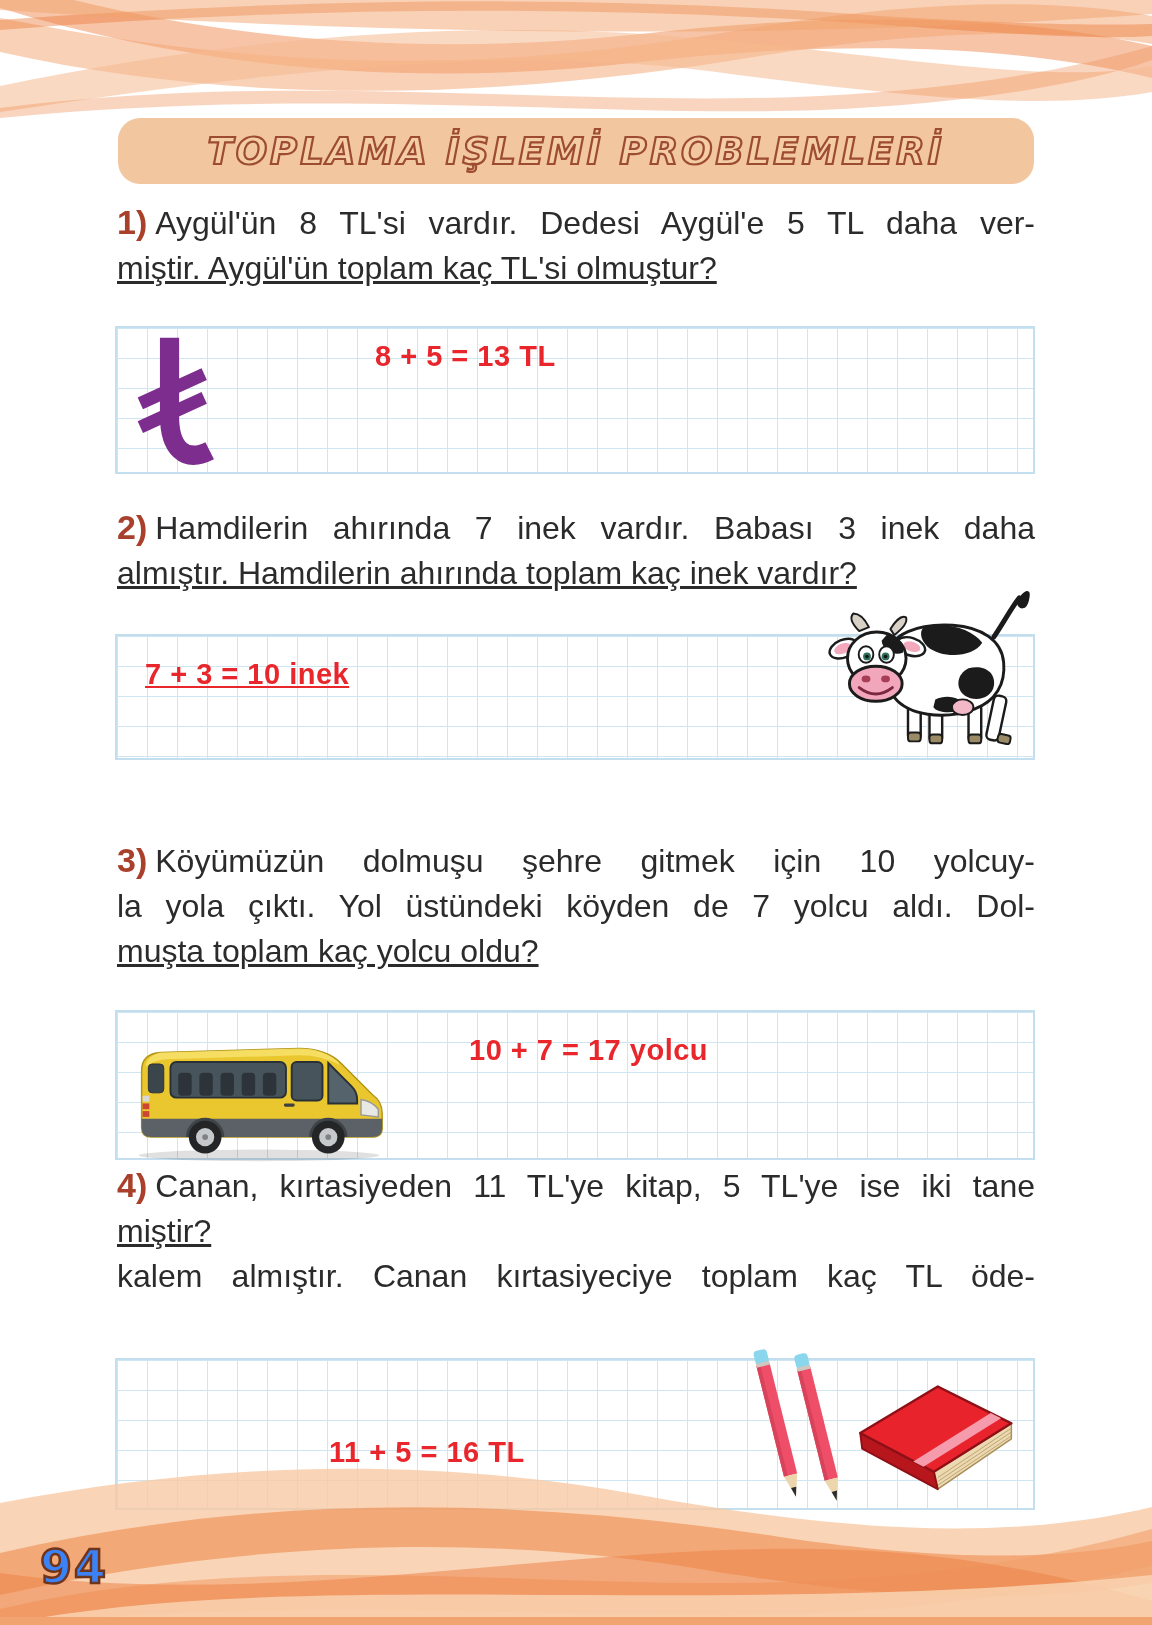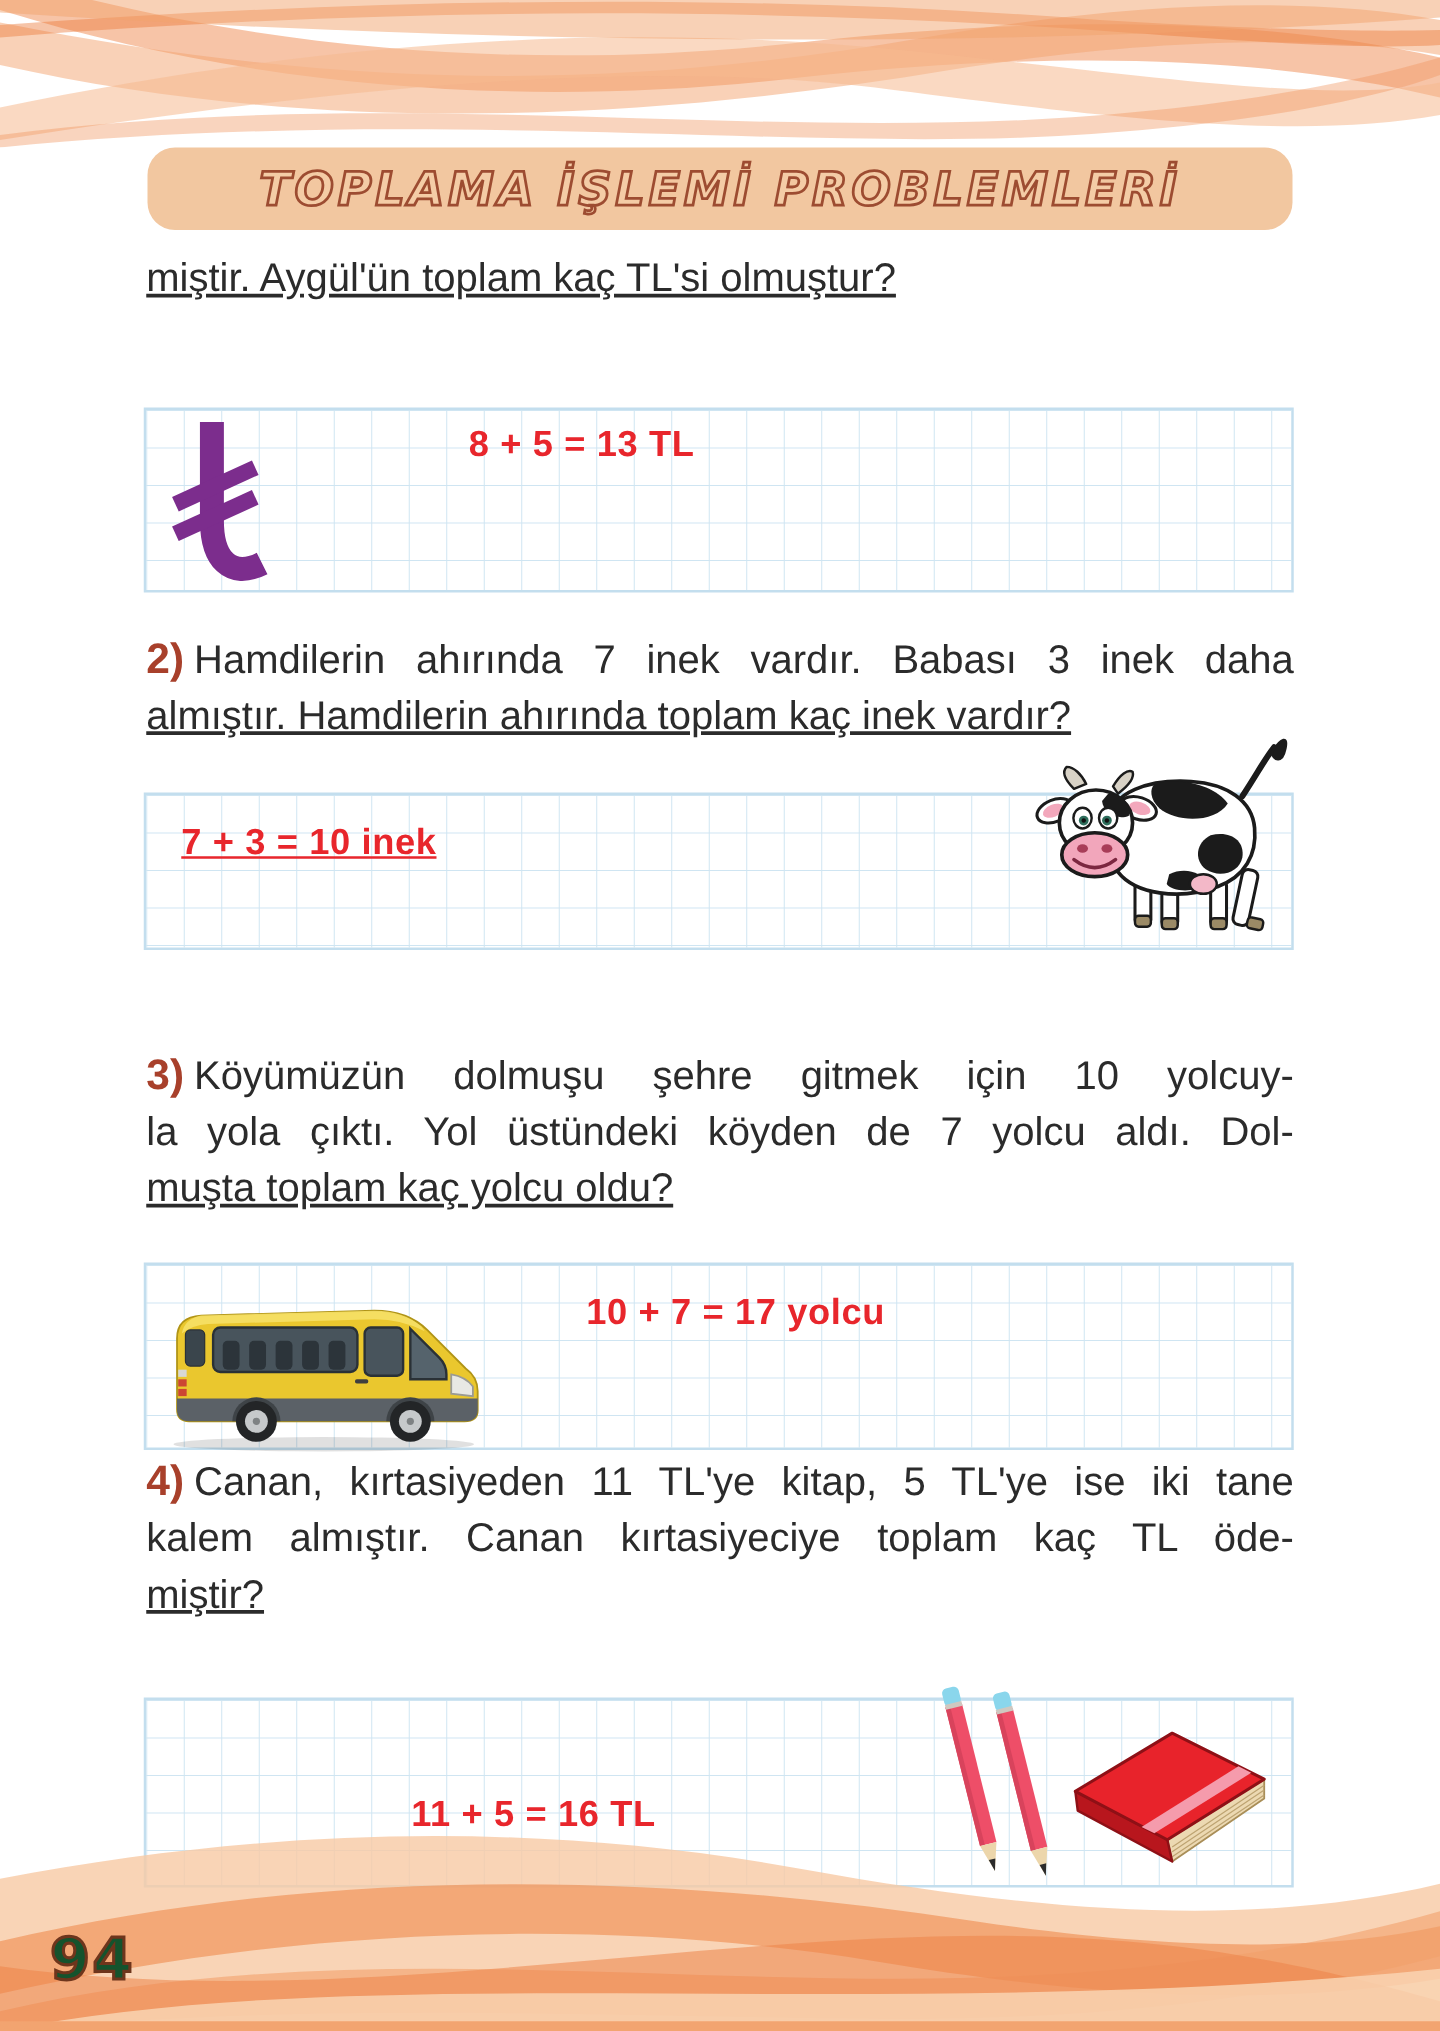--- a/index.html
+++ b/index.html
@@ -26,41 +26,42 @@
   .gridbox{position:absolute;left:115px;width:920px;box-sizing:border-box;background-color:#ffffff;
            background-image:linear-gradient(to right,#cfe5f2 1px,transparent 1px),
                             linear-gradient(to bottom,#cfe5f2 1px,transparent 1px);
            background-size:30px 30px;border:2px solid #c3deee;}
   .answer{position:absolute;color:#e8262c;font-size:29px;font-weight:bold;letter-spacing:.5px;white-space:nowrap;}
 
   .illu{position:absolute;}
 
   
   .pagenum{position:absolute;left:40px;top:1540px;font-family:"DejaVu Sans",sans-serif;font-weight:bold;
-           font-size:46px;color:#14532d;-webkit-text-stroke:2.5px #6e351c;letter-spacing:2px;z-index:3;}
+           font-size:46px;color:#3b82f6;-webkit-text-stroke:2.5px #6e351c;letter-spacing:2px;z-index:3;}
 </style>
 </head>
 <body>
 
 <div class="page">
 
   <svg class="waves-top" viewBox="0 0 1152 118" preserveAspectRatio="none">
     <path d="M0,8 C200,70 420,88 640,62 C840,40 1010,44 1152,78 L1152,46 C1010,14 840,12 640,34 C420,58 200,40 0,-20 Z" fill="#ef8a4f" opacity="0.5"></path>
     <path d="M0,52 C260,110 520,96 760,56 C920,30 1060,28 1152,44 L1152,16 C1040,-4 900,2 740,30 C520,68 300,78 0,18 Z" fill="#f3a470" opacity="0.5"></path>
     <path d="M0,86 C240,36 480,16 720,40 C920,60 1060,84 1152,66 L1152,92 C1040,112 900,96 700,70 C500,46 260,72 0,112 Z" fill="#f6b98f" opacity="0.55"></path>
     <path d="M0,30 C300,6 600,4 900,26 C1000,33 1090,40 1152,36 L1152,24 C1080,26 980,22 880,16 C600,-6 300,-2 0,20 Z" fill="#ea7c3e" opacity="0.45"></path>
     <path d="M0,108 C300,70 560,108 820,96 C960,89 1070,70 1152,46 L1152,60 C1080,86 960,104 820,110 C600,118 320,86 0,118 Z" fill="#f0935c" opacity="0.4"></path>
     <path d="M0,0 L1152,0 L1152,14 C800,40 400,36 0,10 Z" fill="#f2a36e" opacity="0.5"></path>
   </svg>
 
   <div class="banner">
     <span class="banner-title">TOPLAMA İŞLEMİ PROBLEMLERİ</span>
   </div>
 
   <div class="problem" style="top:200px;">
+    <div class="pline"><span class="pnum">1)</span><span>Aygül'ün 8 TL'si vardır. Dedesi Aygül'e 5 TL daha ver-</span></div>
     <div class="pline last"><span>miştir. Aygül'ün toplam kaç TL'si olmuştur?</span></div>
   </div>
 
   <div class="gridbox" style="top:326px;height:148px;">
     <svg class="illu" style="left:12px;top:6px;width:92px;height:146px;" viewBox="0 0 100 160">
       <path d="M44,4 V90 C44,124 60,142 88,128" fill="none" stroke="#7c2d8d" stroke-width="21"></path>
       <path d="M12,76 L82,44" stroke="#7c2d8d" stroke-width="14"></path>
       <path d="M12,102 L82,70" stroke="#7c2d8d" stroke-width="14"></path>
     </svg>
     <div class="answer" style="left:258px;top:12px;">8 + 5 = 13 TL</div>
@@ -153,22 +154,22 @@
         <circle cx="84" cy="103" r="3" fill="#7e8284"></circle>
       <circle cx="212" cy="103" r="17" fill="#232527"></circle>
         <circle cx="212" cy="103" r="9.5" fill="#c6c9cb"></circle>
         <circle cx="212" cy="103" r="3" fill="#7e8284"></circle>
     </svg>
     <div class="answer" style="left:352px;top:22px;">10 + 7 = 17 yolcu</div>
   </div>
 
   <div class="problem" style="top:1163px;">
     <div class="pline"><span class="pnum">4)</span><span>Canan, kırtasiyeden 11 TL'ye kitap, 5 TL'ye ise iki tane</span></div>
+    <div class="pline last"><span>miştir?</span></div>
     <div class="pline"><span>kalem almıştır. Canan kırtasiyeciye toplam kaç TL öde-</span></div>
-    <div class="pline last"><span>miştir?</span></div>
   </div>
 
   <div class="gridbox" style="top:1358px;height:152px;">
     <div class="answer" style="left:212px;top:32px;margin-top:44px;">11 + 5 = 16 TL</div>
     <svg class="illu" style="right:10px;top:-24px;width:310px;height:196px;" viewBox="0 0 320 202">
       <g transform="rotate(-14 68 95)">
         <rect x="61" y="27" width="14" height="118" fill="#ee4e68"></rect>
         <rect x="61" y="27" width="4" height="118" fill="#d8435c"></rect>
         <rect x="61" y="12" width="14" height="15" rx="4" fill="#8ad6ec"></rect>
         <rect x="61" y="25" width="14" height="4" fill="#cfc8c0"></rect>

